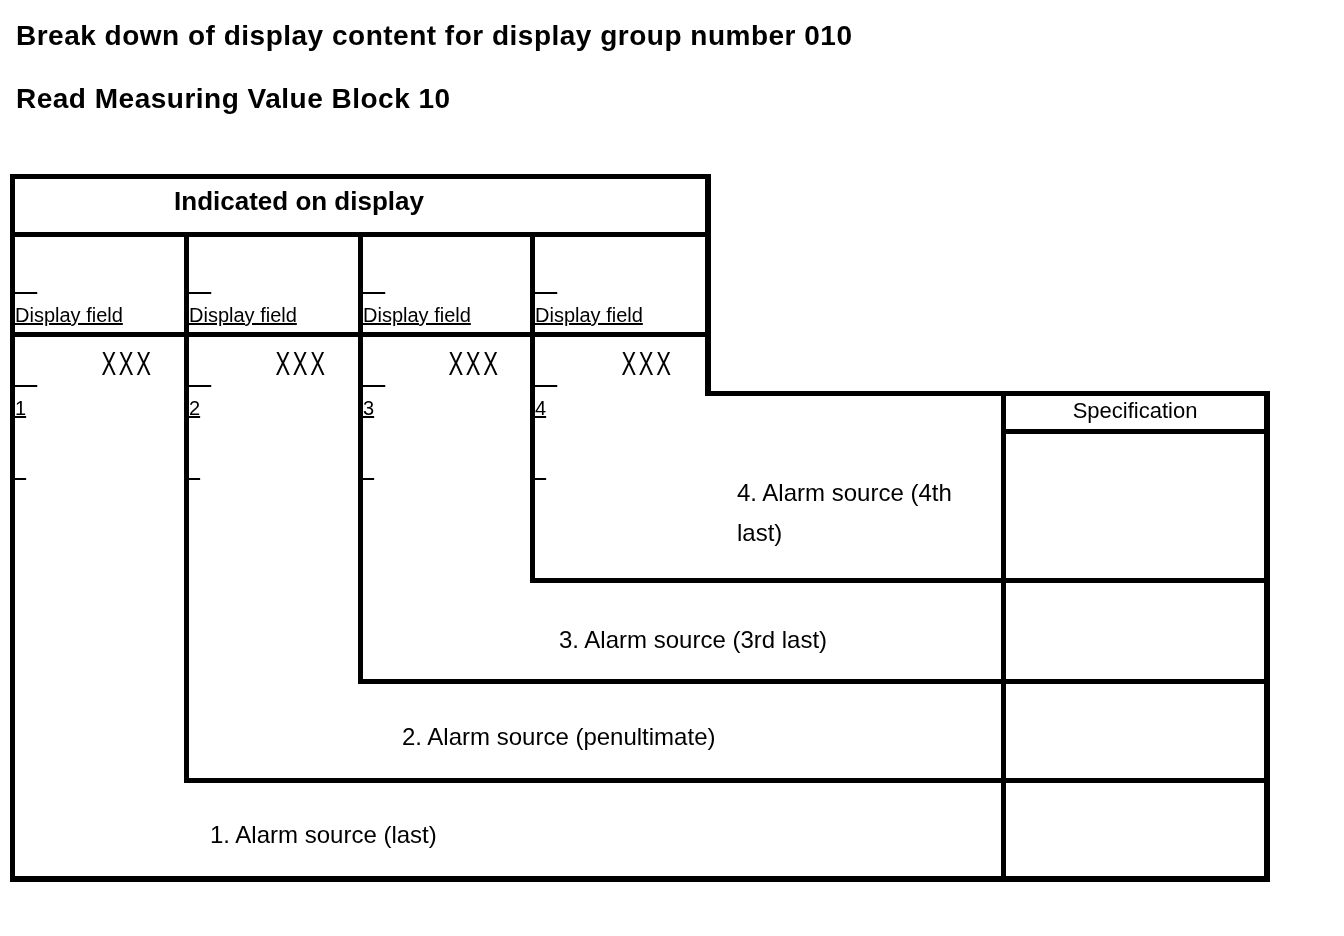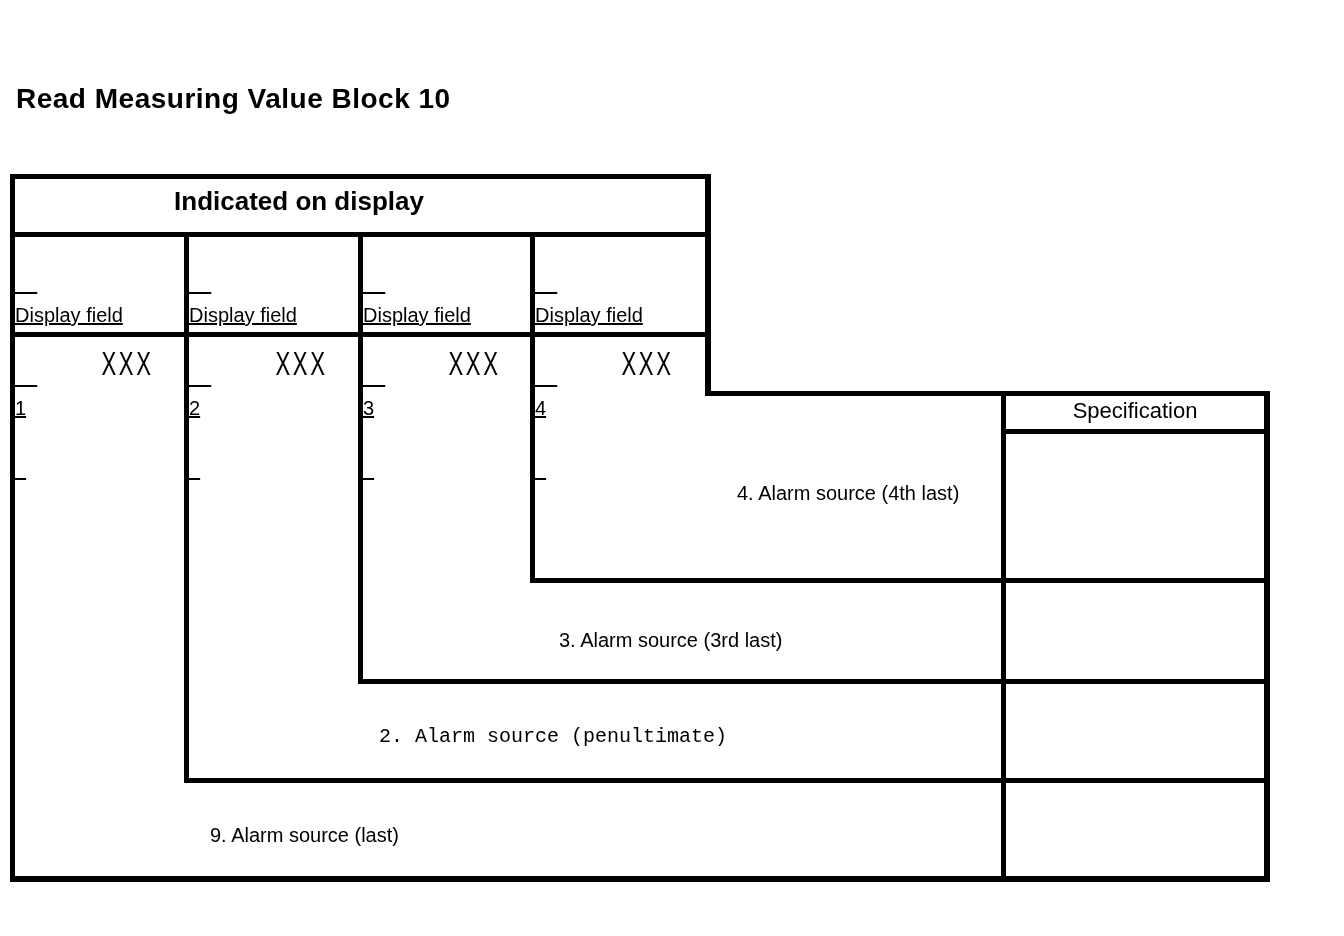--- a/index.html
+++ b/index.html
@@ -10,27 +10,28 @@
   }
   .ln{position:absolute;background:#000;}
   .txt{position:absolute;white-space:pre-wrap;}
   .title-line{font-size:28px;font-weight:bold;line-height:40px;letter-spacing:.5px;}
   .tbl-header{font-size:26px;font-weight:bold;text-align:center;}
   .col-head{font-size:20px;line-height:31px;text-decoration:underline;}
   .col-val{font-size:26px;line-height:32px;text-align:center;padding-left:28px;}
   .col-val span{display:inline-block;transform:scale(.85,1.25);letter-spacing:3px;font-weight:500;}
   .spec-head{font-size:22px;font-weight:normal;text-align:center;}
   .spec-val{font-size:22px;text-align:center;}
-  .alarm-label{font-size:20px;line-height:40px;}
+  .alarm-label{font-size:24px;line-height:40px;}
 </style>
 </head>
 <body>
 
 <div id="page">
 
+  <div class="txt title-line" style="left:16px;top:16px;">Break down of display content for display group number 010</div>
   <div class="txt title-line" style="left:16px;top:79px;">Read Measuring Value Block 10</div>
 
   <div class="ln" style="left:10px;top:174px;width:700px;height:5px;"></div>
   <div class="ln" style="left:10px;top:232px;width:700px;height:5px;"></div>
   <div class="ln" style="left:10px;top:332px;width:700px;height:5px;"></div>
   <div class="ln" style="left:705px;top:391px;width:565px;height:5px;"></div>
   <div class="ln" style="left:1003px;top:429px;width:267px;height:5px;"></div>
   <div class="ln" style="left:530px;top:578px;width:740px;height:5px;"></div>
   <div class="ln" style="left:358px;top:679px;width:912px;height:5px;"></div>
   <div class="ln" style="left:184px;top:778px;width:1086px;height:5px;"></div>
@@ -68,16 +69,16 @@
   <div class="txt col-val" style="left:363px;top:348px;width:167px;"><span>XXX</span></div>
   <div class="txt col-val" style="left:535px;top:348px;width:170px;"><span>XXX</span></div>
 
   <div class="txt spec-head" style="left:1006px;top:398px;width:258px;">Specification</div>
   <div class="txt spec-val" style="left:1006px;top:615px;width:258px;height:40px;"></div>
   <div class="txt spec-val" style="left:1006px;top:713px;width:258px;height:40px;"></div>
   <div class="txt spec-val" style="left:1006px;top:811px;width:258px;height:40px;"></div>
 
   <div class="txt alarm-label" style="left:737px;top:473px;width:264px;">4. Alarm source (4th last)</div>
   <div class="txt alarm-label" style="left:559px;top:620px;">3. Alarm source (3rd last)</div>
-  <div class="txt alarm-label" style="left:379px;top:717px;font-family:Liberation Mono, monospace;">2. Alarm source (penultimate)</div>
-  <div class="txt alarm-label" style="left:210px;top:815px;">9. Alarm source (last)</div>
+  <div class="txt alarm-label" style="left:402px;top:717px;">2. Alarm source (penultimate)</div>
+  <div class="txt alarm-label" style="left:210px;top:815px;">1. Alarm source (last)</div>
 
 </div>
 
 </body></html>

